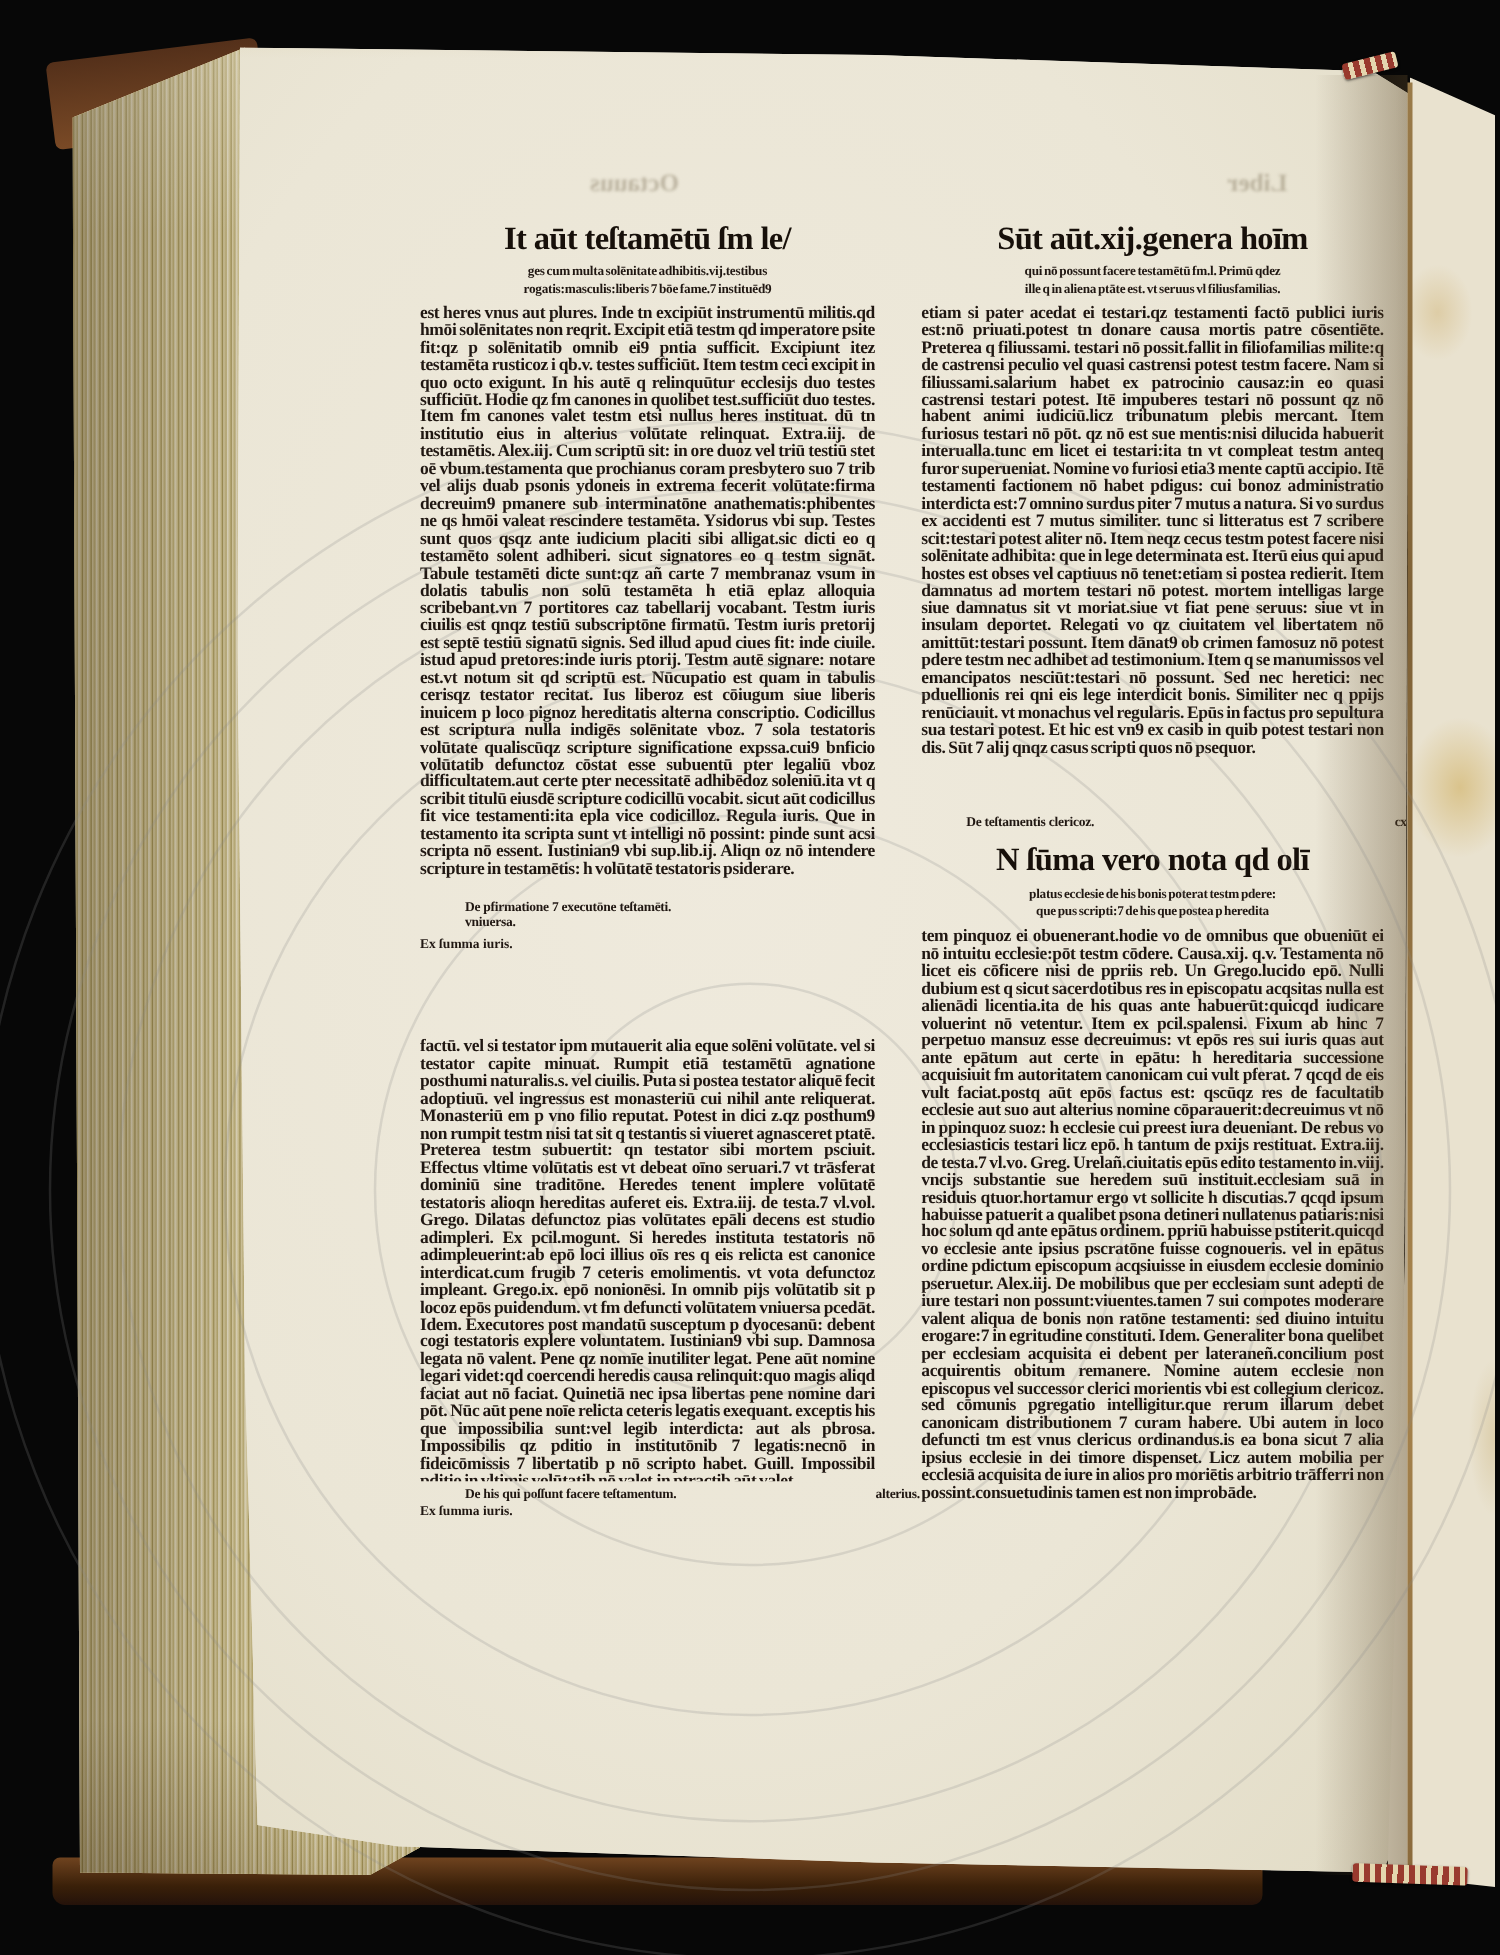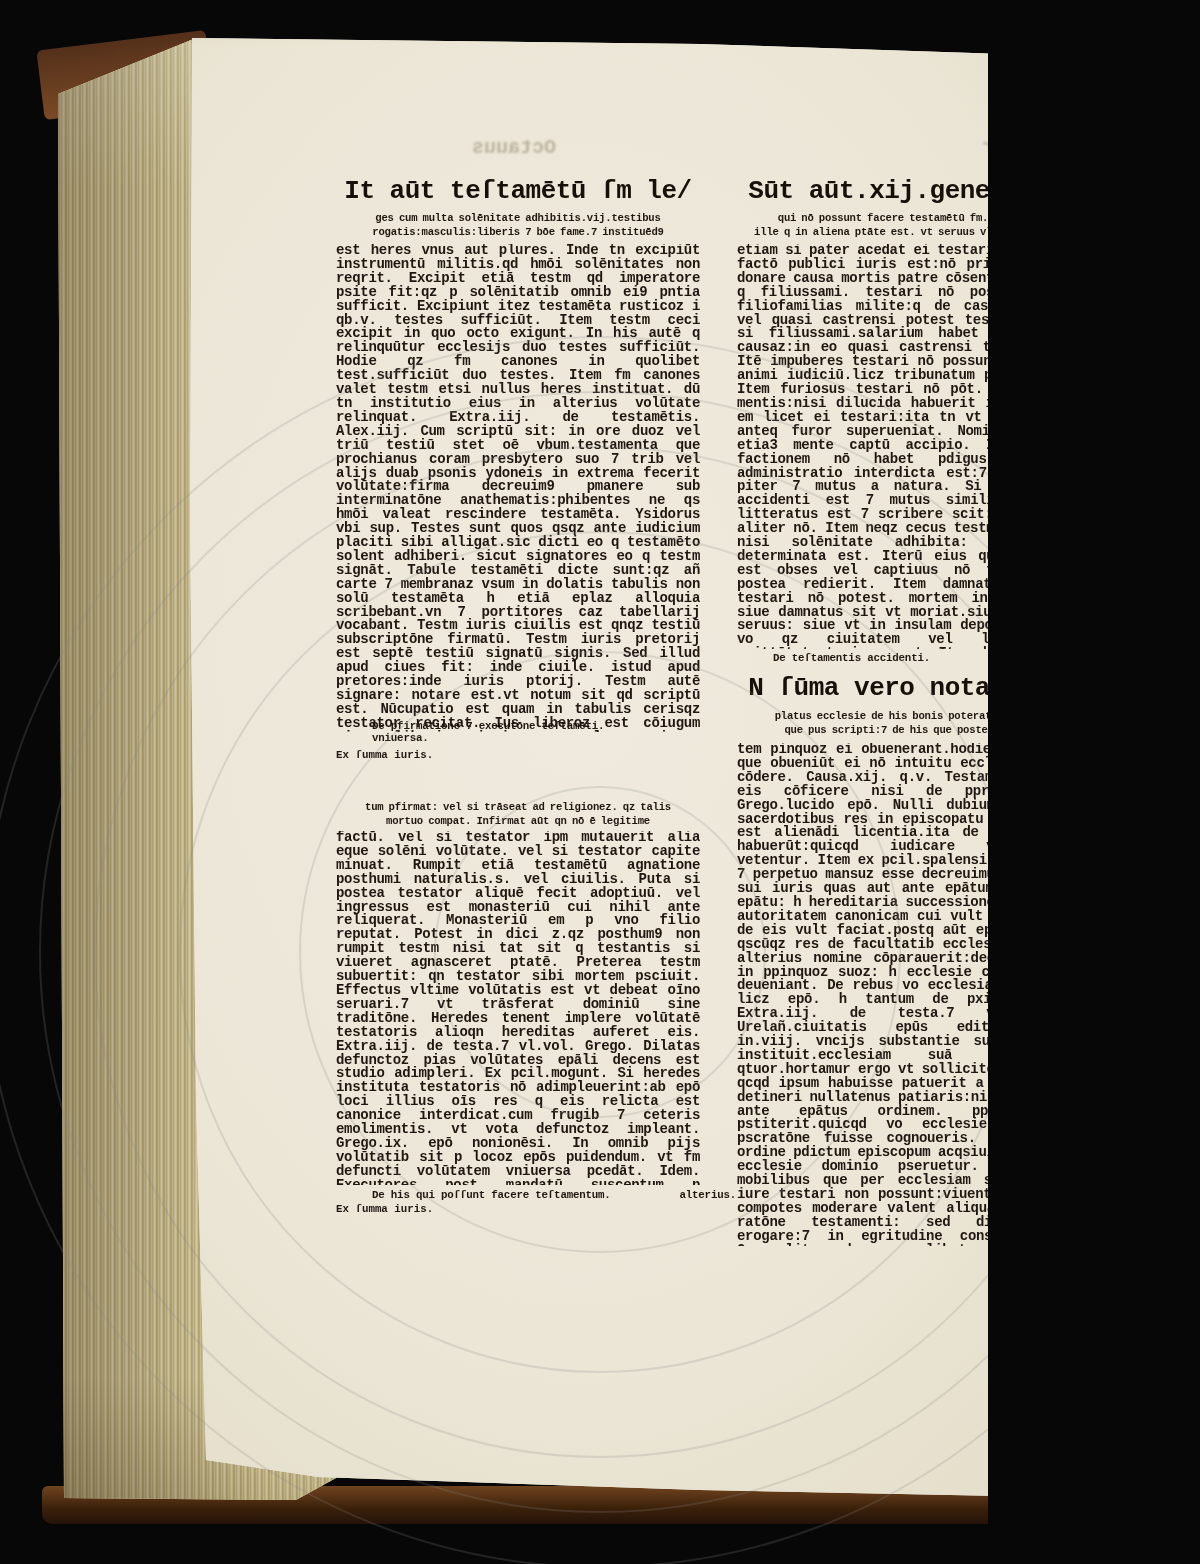--- a/index.html
+++ b/index.html
@@ -1,17 +1,17 @@
 <!DOCTYPE html>
 <html><head>
 <meta charset="utf-8">
 <style>
   html,body{margin:0;padding:0;background:#070707;}
-  .photo{position:relative;width:988px;height:1564px;background:#070707;overflow:hidden;
-         font-family:Liberation Mono, monospace;}
+  .photo{position:relative;width:1196px;height:1564px;background:#070707;overflow:hidden;
+         font-family:Liberation Serif, serif;}
 
   
   .cover-left{position:absolute;left:42px;top:58px;width:28px;height:1452px;
 1    background:linear-gradient(90deg,#2e1708,#6b3b1b 55%,#84512a);border-radius:4px 0 0 6px;}
   .cover-corner{position:absolute;left:40px;top:40px;width:170px;height:70px;
     background:linear-gradient(180deg,#54301a,#7a4a26);transform:rotate(-7deg);border-radius:6px;}
   .cover-bottom{position:absolute;left:42px;top:1486px;width:968px;height:38px;
     background:linear-gradient(180deg,#6f431f,#3a2009 60%,#24120a);border-radius:6px 10px 8px 10px;}
 
   .fore-edge{position:absolute;left:0;top:0;width:1200px;height:1564px;pointer-events:none;
@@ -103,41 +103,37 @@
       <div class="sec sub-lines L-sub1">
         <div>ges cum multa solēnitate adhibitis.vij.testibus</div>
         <div>rogatis:masculis:liberis 7 bōe fame.7 instituēd9</div>
       </div>
       <div class="sec body-text L-b1">est heres vnus aut plures. Inde tn excipiūt instrumentū militis.qd hmōi solēnitates non reqrit. Excipit etiā testm qd imperatore psite fit:qz p solēnitatib omnib ei9 pntia sufficit. Excipiunt itez testamēta rusticoz i qb.v. testes sufficiūt. Item testm ceci excipit in quo octo exigunt. In his autē q relinquūtur ecclesijs duo testes sufficiūt. Hodie qz fm canones in quolibet test.sufficiūt duo testes. Item fm canones valet testm etsi nullus heres instituat. dū tn institutio eius in alterius volūtate relinquat.   Extra.iij. de testamētis. Alex.iij. Cum scriptū sit: in ore duoz vel triū testiū stet oē vbum.testamenta que prochianus coram presbytero suo 7 trib vel alijs duab psonis ydoneis in extrema fecerit volūtate:firma decreuim9 pmanere sub interminatōne anathematis:phibentes ne qs hmōi valeat rescindere testamēta. Ysidorus vbi sup. Testes sunt quos qsqz ante iudicium placiti sibi alligat.sic dicti eo q testamēto solent adhiberi. sicut signatores eo q testm signāt. Tabule testamēti dicte sunt:qz añ carte 7 membranaz vsum in dolatis tabulis non solū testamēta h etiā eplaz alloquia scribebant.vn 7 portitores caz tabellarij vocabant. Testm iuris ciuilis est qnqz testiū subscriptōne firmatū. Testm iuris pretorij est septē testiū signatū signis. Sed illud apud ciues fit: inde ciuile. istud apud pretores:inde iuris ptorij. Testm autē signare: notare est.vt notum sit qd scriptū est. Nūcupatio est quam in tabulis cerisqz testator recitat. Ius liberoz est cōiugum siue liberis inuicem p loco pignoz hereditatis alterna conscriptio. Codicillus est scriptura nulla indigēs solēnitate vboz. 7 sola testatoris volūtate qualiscūqz scripture significatione expssa.cui9 bnficio volūtatib defunctoz cōstat esse subuentū pter legaliū vboz difficultatem.aut certe pter necessitatē adhibēdoz soleniū.ita vt q scribit titulū eiusdē scripture codicillū vocabit. sicut aūt codicillus fit vice testamenti:ita epla vice codicilloz.   Regula iuris. Que in testamento ita scripta sunt vt intelligi nō possint: pinde sunt acsi scripta nō essent.   Iustinian9 vbi sup.lib.ij. Aliqn oz nō intendere scripture in testamētis: h volūtatē testatoris psiderare.</div>
       <div class="sec ref-line L-ref1">
         <span>De pfirmatione 7 executōne teſtamēti.</span>
         <span>vniuersa.</span>
       </div>
       <div class="sec src-line L-src1">Ex ſumma iuris.</div>
-      <div class="sec sub-lines L-sub2">
-        <div>tum pfirmat: vel si trāseat ad religionez. qz talis</div>
-        <div>mortuo compat. Infirmat aūt qn nō ē legitime</div>
-      </div>
       <div class="sec body-text L-b2">factū. vel si testator ipm mutauerit alia eque solēni volūtate. vel si testator capite minuat. Rumpit etiā testamētū agnatione posthumi naturalis.s. vel ciuilis. Puta si postea testator aliquē fecit adoptiuū. vel ingressus est monasteriū cui nihil ante reliquerat. Monasteriū em p vno filio reputat. Potest in dici z.qz posthum9 non rumpit testm nisi tat sit q testantis si viueret agnasceret ptatē. Preterea testm subuertit: qn testator sibi mortem psciuit. Effectus vltime volūtatis est vt debeat oīno seruari.7 vt trāsferat dominiū sine traditōne. Heredes tenent implere volūtatē testatoris alioqn hereditas auferet eis.   Extra.iij. de testa.7 vl.vol. Grego. Dilatas defunctoz pias volūtates epāli decens est studio adimpleri.   Ex pcil.mogunt. Si heredes instituta testatoris nō adimpleuerint:ab epō loci illius oīs res q eis relicta est canonice interdicat.cum frugib 7 ceteris emolimentis. vt vota defunctoz impleant.   Grego.ix. epō nonionēsi. In omnib pijs volūtatib sit p locoz epōs puidendum. vt fm defuncti volūtatem vniuersa pcedāt.   Idem. Executores post mandatū susceptum p dyocesanū: debent cogi testatoris explere voluntatem.   Iustinian9 vbi sup. Damnosa legata nō valent. Pene qz nomīe inutiliter legat. Pene aūt nomine legari videt:qd coercendi heredis causa relinquit:quo magis aliqd faciat aut nō faciat. Quinetiā nec ipsa libertas pene nomine dari pōt. Nūc aūt pene noīe relicta ceteris legatis exequant. exceptis his que impossibilia sunt:vel legib interdicta: aut als pbrosa. Impossibilis qz pditio in institutōnib 7 legatis:necnō in fideicōmissis 7 libertatib p nō scripto habet.   Guill. Impossibil pditio in vltimis volūtatib nō valet.in ptractib aūt valet.</div>
       <div class="sec ref-line L-ref2">
         <span>De his qui poſſunt facere teſtamentum.</span>
         <span>alterius.</span>
       </div>
       <div class="sec src-line L-src2">Ex ſumma iuris.</div>
     </div>
 
     <div class="col col-right">
       <div class="sec big-heading R-h1">Sūt aūt.xij.genera hoīm</div>
       <div class="sec sub-lines R-sub1">
         <div>qui nō possunt facere testamētū fm.l. Primū qdez</div>
         <div>ille q in aliena ptāte est. vt seruus vl filiusfamilias.</div>
       </div>
       <div class="sec body-text R-b1">etiam si pater acedat ei testari.qz testamenti factō publici iuris est:nō priuati.potest tn donare causa mortis patre cōsentiēte. Preterea q filiussami. testari nō possit.fallit in filiofamilias milite:q de castrensi peculio vel quasi castrensi potest testm facere. Nam si filiussami.salarium habet ex patrocinio causaz:in eo quasi castrensi testari potest. Itē impuberes testari nō possunt qz nō habent animi iudiciū.licz tribunatum plebis mercant. Item furiosus testari nō pōt. qz nō est sue mentis:nisi dilucida habuerit interualla.tunc em licet ei testari:ita tn vt compleat testm anteq furor superueniat. Nomine vo furiosi etia3 mente captū accipio. Itē testamenti factionem nō habet pdigus: cui bonoz administratio interdicta est:7 omnino surdus piter 7 mutus a natura. Si vo surdus ex accidenti est 7 mutus similiter. tunc si litteratus est 7 scribere scit:testari potest aliter nō. Item neqz cecus testm potest facere nisi solēnitate adhibita: que in lege determinata est. Iterū eius qui apud hostes est obses vel captiuus nō tenet:etiam si postea redierit. Item damnatus ad mortem testari nō potest. mortem intelligas large siue damnatus sit vt moriat.siue vt fiat pene seruus: siue vt in insulam deportet. Relegati vo qz ciuitatem vel libertatem nō amittūt:testari possunt. Item dānat9 ob crimen famosuz nō potest pdere testm nec adhibet ad testimonium. Item q se manumissos vel emancipatos nesciūt:testari nō possunt. Sed nec heretici: nec pduellionis rei qni eis lege interdicit bonis. Similiter nec q ppijs renūciauit. vt monachus vel regularis. Epūs in factus pro sepultura sua testari potest. Et hic est vn9 ex casib in quib potest testari non dis. Sūt 7 alij qnqz casus scripti quos nō psequor.</div>
       <div class="sec ref-line R-ref1">
-        <span>De teſtamentis accidenti.</span>
+        <span>De teſtamentis clericoz.</span>
         <span>cxxxv.</span>
       </div>
       <div class="sec big-heading R-h2">N ſūma vero nota qd olī</div>
       <div class="sec sub-lines R-sub2">
         <div>platus ecclesie de his bonis poterat testm pdere:</div>
         <div>que pus scripti:7 de his que postea p heredita</div>
       </div>
       <div class="sec body-text R-b2">tem pinquoz ei obuenerant.hodie vo de omnibus que obueniūt ei nō intuitu ecclesie:pōt testm cōdere.   Causa.xij. q.v. Testamenta nō licet eis cōficere nisi de ppriis reb. Un Grego.lucido epō. Nulli dubium est q sicut sacerdotibus res in episcopatu acqsitas nulla est alienādi licentia.ita de his quas ante habuerūt:quicqd iudicare voluerint nō vetentur.   Item ex pcil.spalensi. Fixum ab hinc 7 perpetuo mansuz esse decreuimus: vt epōs res sui iuris quas aut ante epātum aut certe in epātu: h hereditaria successione acquisiuit fm autoritatem canonicam cui vult pferat. 7 qcqd de eis vult faciat.postq aūt epōs factus est: qscūqz res de facultatib ecclesie aut suo aut alterius nomine cōparauerit:decreuimus vt nō in ppinquoz suoz: h ecclesie cui preest iura deueniant. De rebus vo ecclesiasticis testari licz epō. h tantum de pxijs restituat.   Extra.iij. de testa.7 vl.vo. Greg. Urelañ.ciuitatis epūs edito testamento in.viij. vncijs substantie sue heredem suū instituit.ecclesiam suā in residuis qtuor.hortamur ergo vt sollicite h discutias.7 qcqd ipsum habuisse patuerit a qualibet psona detineri nullatenus patiaris:nisi hoc solum qd ante epātus ordinem. ppriū habuisse pstiterit.quicqd vo ecclesie ante ipsius pscratōne fuisse cognoueris. vel in epātus ordine pdictum episcopum acqsiuisse in eiusdem ecclesie dominio pseruetur.   Alex.iij. De mobilibus que per ecclesiam sunt adepti de iure testari non possunt:viuentes.tamen 7 sui compotes moderare valent aliqua de bonis non ratōne testamenti: sed diuino intuitu erogare:7 in egritudine constituti.   Idem. Generaliter bona quelibet per ecclesiam acquisita ei debent per lateraneñ.concilium post acquirentis obitum remanere. Nomine autem ecclesie non episcopus vel successor clerici morientis vbi est collegium clericoz. sed cōmunis pgregatio intelligitur.que rerum illarum debet canonicam distributionem 7 curam habere. Ubi autem in loco defuncti tm est vnus clericus ordinandus.is ea bona sicut 7 alia ipsius ecclesie in dei timore dispenset. Licz autem mobilia per ecclesiā acquisita de iure in alios pro moriētis arbitrio trāfferri non possint.consuetudinis tamen est non improbāde.</div>
     </div>
 

